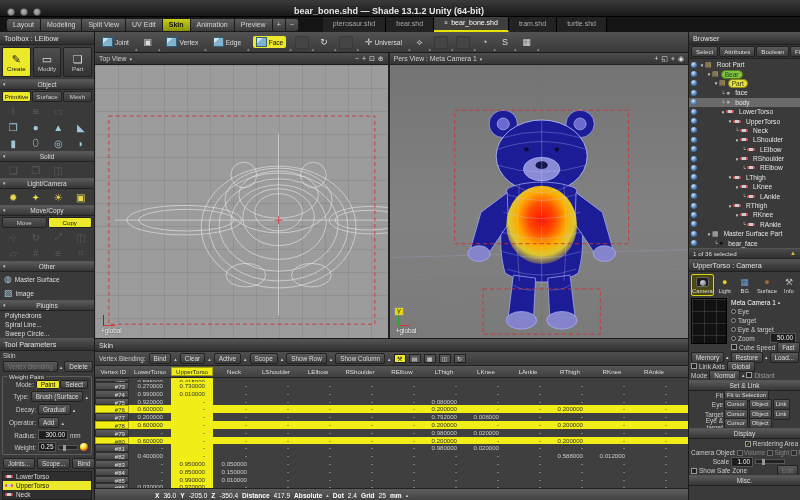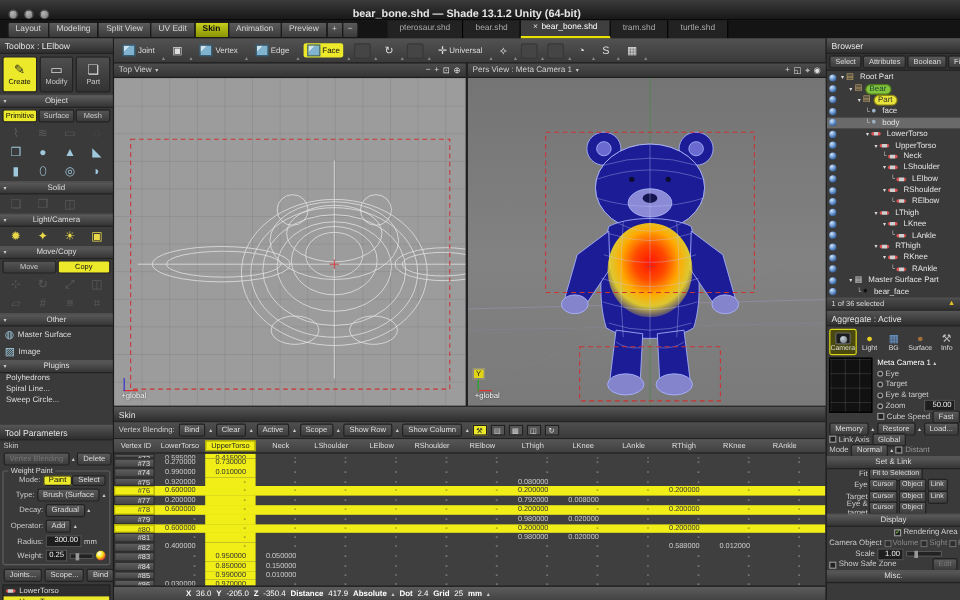--- a/index.html
+++ b/index.html
@@ -273,21 +273,21 @@
           <span>Image</span>
         </div>
       </div>
     <div class="sectbar"><span class="tri">▾</span><span>Plugins</span></div>
     <div id="plugItems">
         <div class="plugitem">Polyhedrons</div>
         <div class="plugitem">Spiral Line...</div>
         <div class="plugitem">Sweep Circle...</div>
       </div>
 
-    <div class="phead" style="margin-top:16px">Tool Parameters</div>
+    <div class="phead" style="margin-top:0">Tool Parameters</div>
     <div class="tp">
       <div class="row">
           <span class="lbl">Skin</span>
         </div>
       <div class="row">
         <span class="btn dim">Vertex Blending</span>
         <span class="ddarrow">▴</span>
         <span class="btn">Delete</span>
         <span class="btn yellow">▥</span>
       </div>
@@ -988,21 +988,21 @@
           <span class="disc">└</span>
           <span class="ticon image">●</span>
           <span class="tlabel">bear_face</span>
         </div>
       </div>
     <div class="selbar">
       <span>1 of 36 selected</span>
         <span class="tri">▲</span>
     </div>
 
-    <div class="phead">Aggregate : Active</div>
+    <div class="phead">UpperTorso : Camera</div>
     <div class="agg">
       <div class="aggtabs" id="aggTabs">
           <div class="aggtab active">
             <span class="aico">
               <span class="camico"></span>
             </span>
             <span>Camera</span>
           </div>
           <div class="aggtab">
             <span class="aico" style="color: rgb(232, 208, 32);">●</span>

